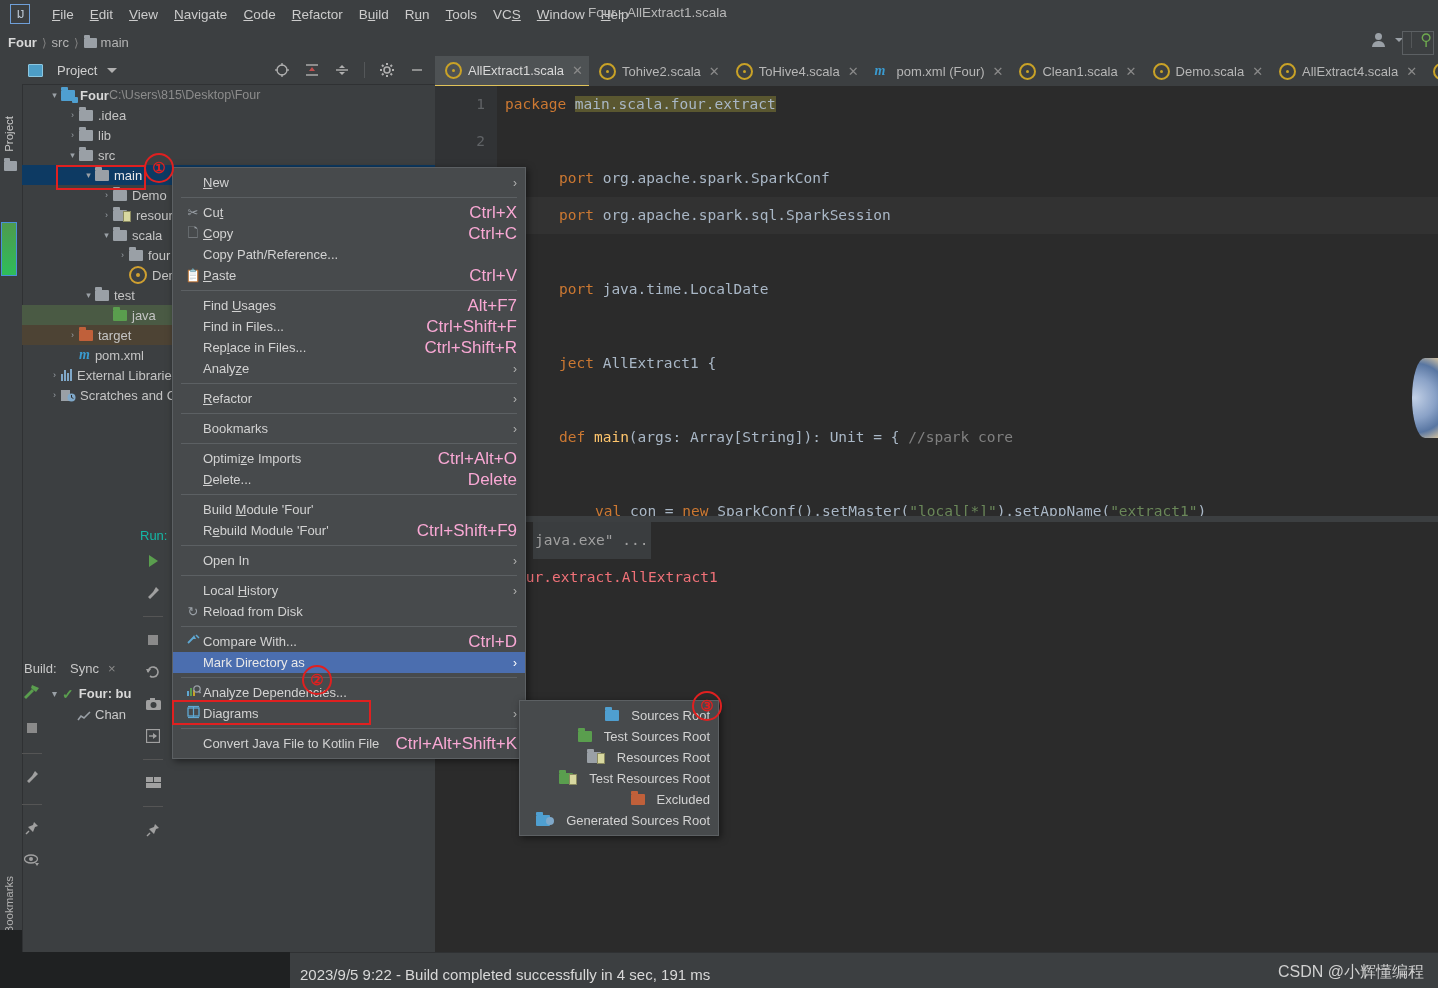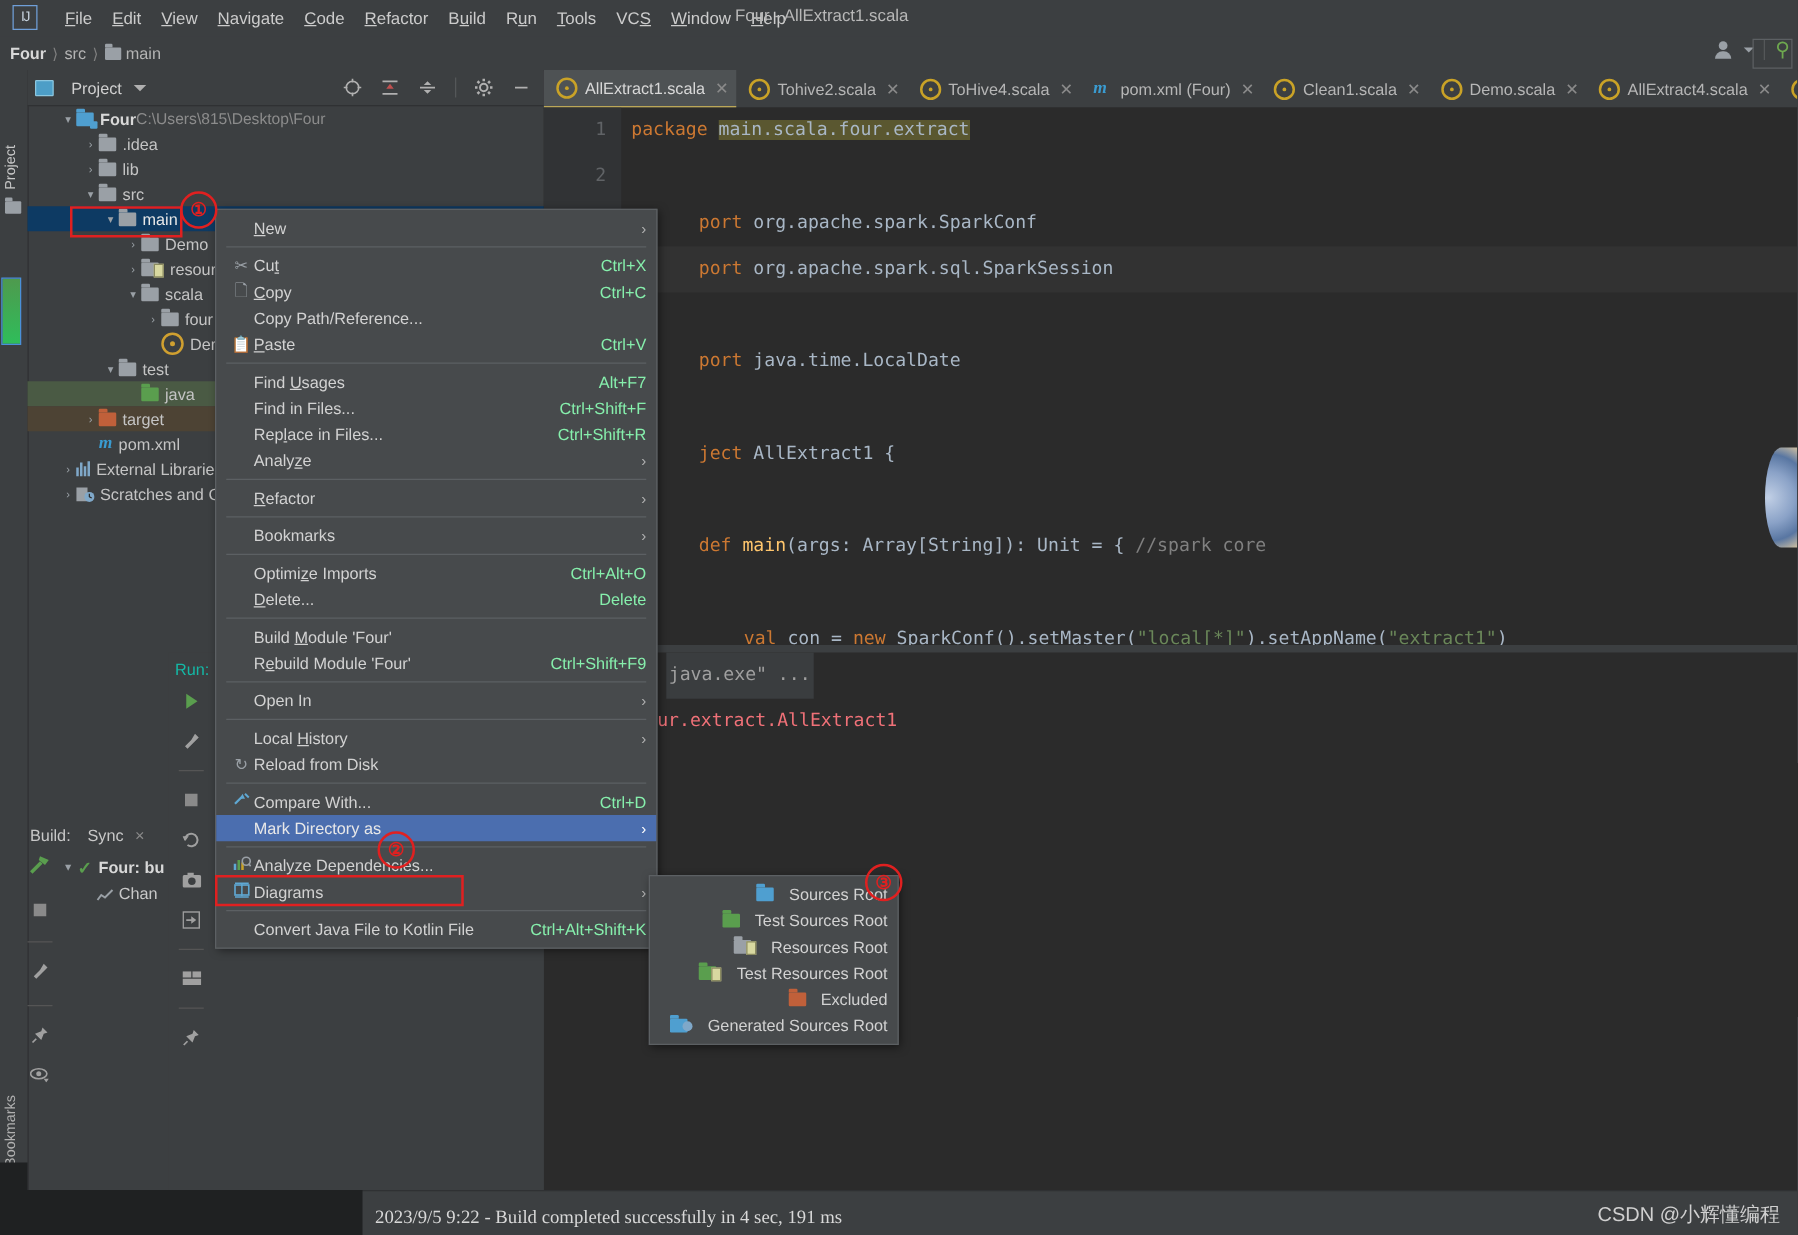--- a/index.html
+++ b/index.html
@@ -183,21 +183,21 @@
     position:absolute; left:172px; top:167px; width:352px;
     background:#474a4c; border:1px solid #5c6063; z-index:50;
     box-shadow:2px 2px 7px rgba(0,0,0,0.5); padding:4px 0;
   }
   .mrow {
     height:21px; display:flex; align-items:center; font-size:13px; color:#d2d2d2;
     padding:0 8px 0 10px; position:relative;
   }
   .mrow .mic { width:20px; text-align:center; color:#9aa0a6; font-size:13px; flex:0 0 auto;}
   .mrow .mlabel { flex:1 1 auto; white-space:nowrap; }
-  .mrow .macc { color:#86efac; font-size:13px; margin-left:12px; }
+  .mrow .macc { color:#f9a8d4; font-size:17px; margin-left:12px; }
   .mrow .marr { color:#b0b0b0; font-size:12px; margin-left:10px;}
   .mrow.sel { background:#4b6eaf; color:#ffffff; }
   .mrow.sel .mlabel{color:#e8e8e8;}
   .msep { height:1px; background:#5c6063; margin:4px 8px; }
   .u { text-decoration:underline; }
 
   
   .submenu {
     position:absolute; left:519px; top:700px; width:198px;
     background:#474a4c; border:1px solid #5c6063; z-index:58;
@@ -205,21 +205,21 @@
   }
   .srow{height:21px;display:flex;align-items:center;font-size:13px;color:#d2d2d2;padding:0 8px 0 8px;gap:7px;justify-content:flex-end;}
 
   
   .statusbar {
     position:absolute; left:0; top:952px; width:1438px; height:36px;
     background:#3c3f41; border-top:1px solid #2f3133;
   }
   .status-text{
     position:absolute; left:300px; top:966px; font-size:15px; color:#d8d8d8;
-    font-family:Liberation Serif, serif;
+    font-family:Liberation Sans, sans-serif;
   }
   .watermark{position:absolute; right:14px; top:962px; font-size:16px; color:#d0d0d0;}
   .bottom-black{position:absolute;left:0;top:952px;width:290px;height:36px;background:#1f2122;}
   .bottom-black2{position:absolute;left:0;top:930px;width:22px;height:58px;background:#1f2122;}
   .globe{
     position:absolute; right:0px; top:272px; width:26px;height:80px;
     border-radius:50% 0 0 50%;
     background:radial-gradient(circle at 10% 50%, #c9d8ef 0%, #8fa8cf 45%, #5b7aa8 75%, #d8c8a8 100%);
     opacity:0.95;
   }

